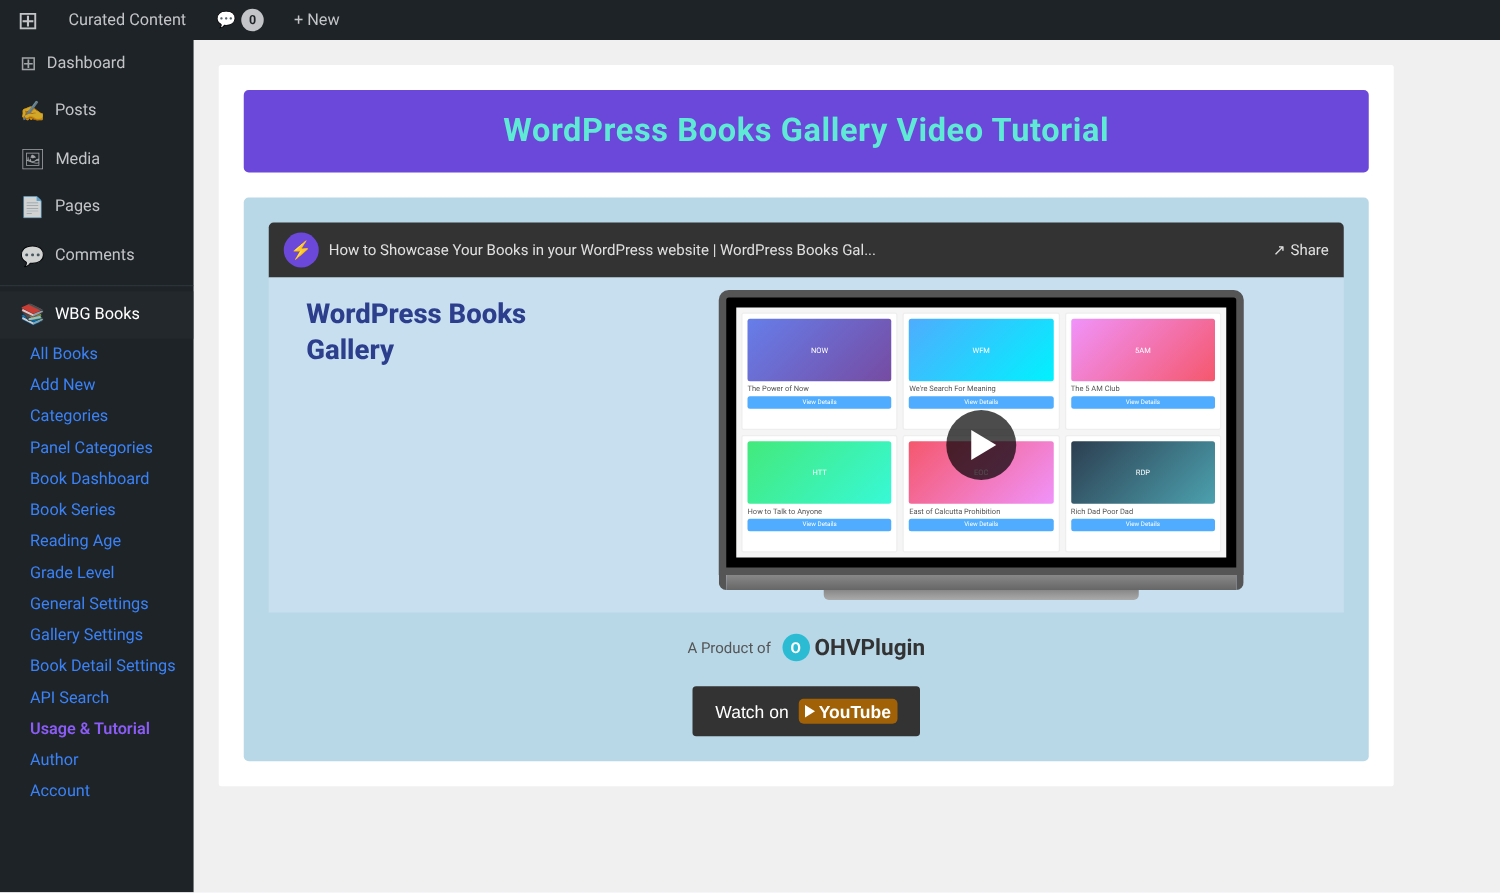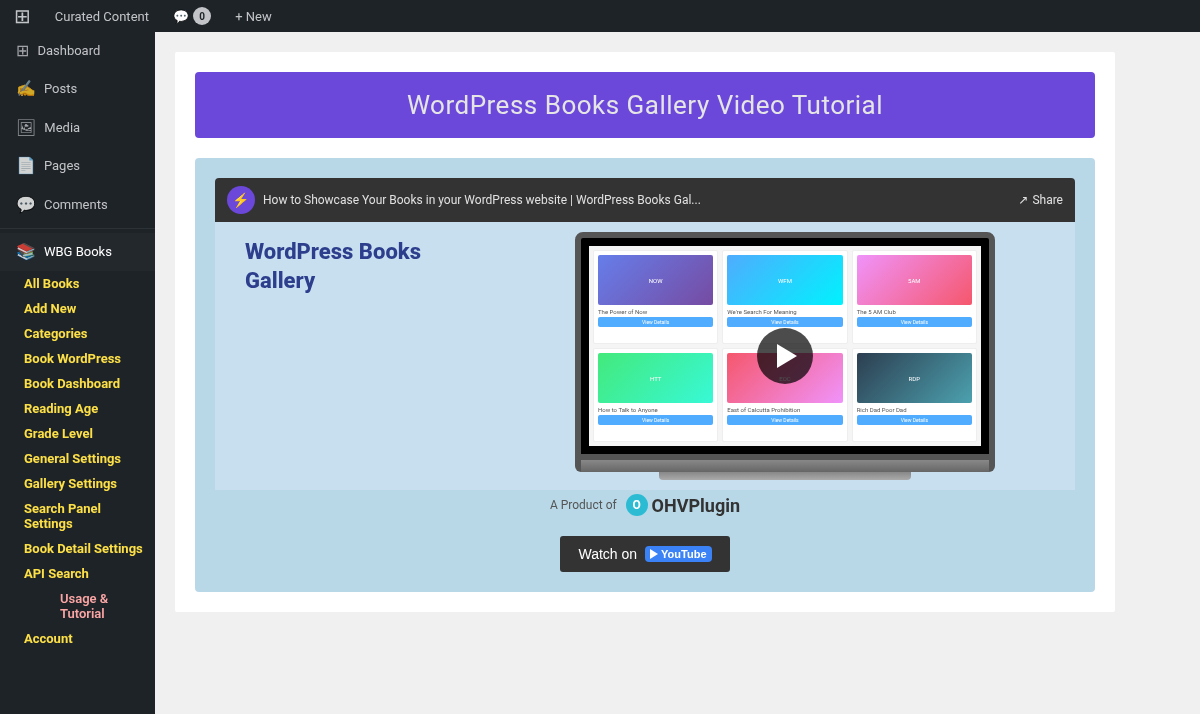--- a/index.html
+++ b/index.html
@@ -62,28 +62,27 @@
       cursor: pointer;
       display: flex;
       align-items: center;
       gap: 8px;
       line-height: 1.4;
     }
     .sidebar-item.active-parent { background: #23282d; color: #fff; }
     .sidebar-icon { font-size: 16px; opacity: 0.8; }
     .sidebar-divider { height: 1px; background: #2c3338; margin: 4px 0; }
     .submenu-item {
-      color: #fde047;
+      color: #3b82f6;
       font-size: 13px;
       padding: 5px 10px 5px 24px;
       cursor: pointer;
       display: block;
-      font-weight: bold;
-    }
-    .submenu-item.active { color: #fca5a5; font-weight: 600; margin-left: 36px; }
+    }
+    .submenu-item.active { color: #8b5cf6; font-weight: 600; }
 
     
     .main-content {
       flex: 1;
       overflow-y: auto;
       padding: 20px 20px 20px 20px;
       background: #f0f0f1;
     }
 
     .content-wrap {
@@ -95,23 +94,23 @@
 
     
     .banner {
       background: #6b48d9;
       border-radius: 4px;
       padding: 18px 20px;
       text-align: center;
       margin-bottom: 20px;
     }
     .banner-title {
-      color: #e5e5e5;
+      color: #5eead4;
       font-size: 26px;
-      font-weight: 400;
+      font-weight: 700;
       letter-spacing: 0.5px;
     }
 
     
     .video-container {
       background: #b8d8e8;
       border-radius: 4px;
       padding: 20px;
       display: flex;
       flex-direction: column;
@@ -300,21 +299,21 @@
       height: 0;
       border-top: 12px solid transparent;
       border-bottom: 12px solid transparent;
       border-left: 20px solid white;
       margin-left: 4px;
     }
 
     
     .product-badge {
       text-align: center;
-      padding: 4px 0 4px;
+      padding: 17px 0 4px;
       font-size: 12px;
       color: #555;
     }
     .ohvplugin-logo {
       display: inline-flex;
       align-items: center;
       gap: 4px;
       font-size: 18px;
       font-weight: 700;
       color: #333;
@@ -340,24 +339,24 @@
       padding: 10px 18px;
       border-radius: 3px;
       font-size: 14px;
       cursor: pointer;
       display: flex;
       align-items: center;
       gap: 8px;
       margin-top: 16px;
     }
     .yt-logo {
-      background: #3b82f6;
+      background: #a16207;
       border-radius: 4px;
       padding: 2px 5px;
-      font-size: 11px;
+      font-size: 14px;
       font-weight: bold;
       color: white;
       display: flex;
       align-items: center;
       gap: 3px;
     }
     .yt-play {
       width: 0;
       height: 0;
       border-top: 5px solid transparent;
@@ -408,30 +407,31 @@
       <span>Comments</span>
     </div>
     <div class="sidebar-divider"></div>
     <div class="sidebar-item active-parent">
       <span class="sidebar-icon">📚</span>
       <span>WBG Books</span>
     </div>
     <a class="submenu-item">All Books</a>
     <a class="submenu-item">Add New</a>
     <a class="submenu-item">Categories</a>
-    <a class="submenu-item">Book WordPress</a>
+    <a class="submenu-item">Panel Categories</a>
     <a class="submenu-item">Book Dashboard</a>
+    <a class="submenu-item">Book Series</a>
     <a class="submenu-item">Reading Age</a>
     <a class="submenu-item">Grade Level</a>
     <a class="submenu-item">General Settings</a>
     <a class="submenu-item">Gallery Settings</a>
-    <a class="submenu-item">Search Panel Settings</a>
     <a class="submenu-item">Book Detail Settings</a>
     <a class="submenu-item">API Search</a>
     <a class="submenu-item active">Usage &amp; Tutorial</a>
+    <a class="submenu-item">Author</a>
     <a class="submenu-item">Account</a>
   </div>
 
   <div class="main-content">
     <div class="content-wrap">
 
       <div class="banner">
         <span class="banner-title">WordPress Books Gallery Video Tutorial</span>
       </div>
 

